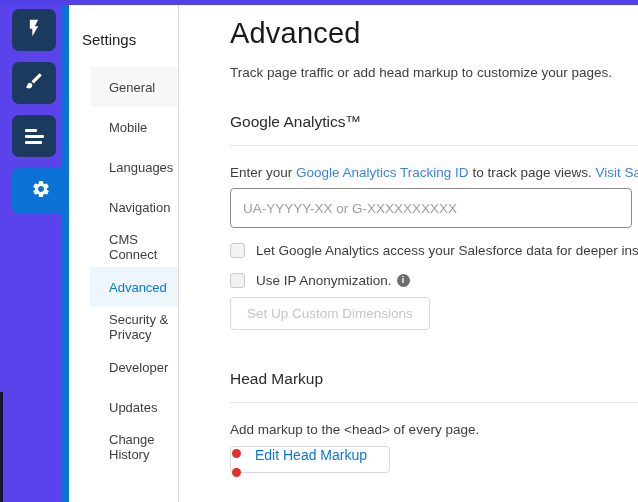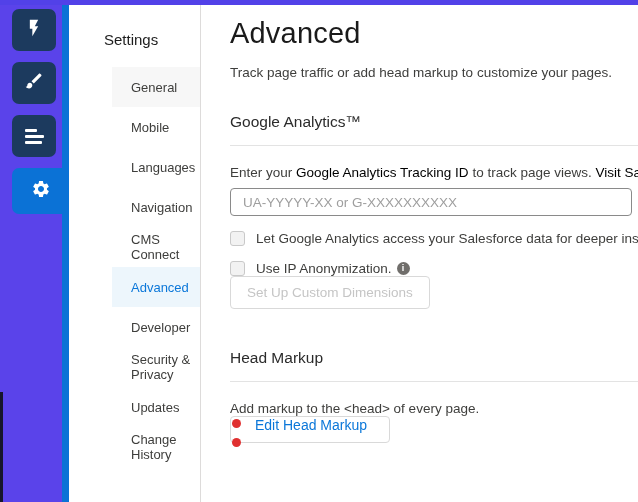--- a/index.html
+++ b/index.html
@@ -18,54 +18,54 @@
   .rail-btn svg { width:20px; height:20px; fill:#ffffff; }
   .rail-btn.b1 { top:9px; } .rail-btn.b2 { top:62px; } .rail-btn.b3 { top:115px; }
   .rail-btn.active { top:168px; width:57px; height:46px; background:#0b72d6; border-radius:7px 0 0 7px; }
   .menu-lines { display:flex; flex-direction:column; gap:3px; align-items:flex-start; }
   .menu-lines span { display:block; height:3px; background:#fff; border-radius:1px; }
   .menu-lines span:nth-child(1){ width:12px; }
   .menu-lines span:nth-child(2){ width:19px; }
   .menu-lines span:nth-child(3){ width:17px; }
 
   
-  .sidebar { position:absolute; left:85px; top:5px; bottom:0; width:116px; background:#fff;
+  .sidebar { position:absolute; left:63px; top:5px; bottom:0; width:116px; background:#fff;
     border-right:1px solid #dddbda; z-index:3; }
   .sidebar-title { font-size:15px; color:#1d1d1d; padding:26px 0 0 19px; }
   .nav { position:absolute; top:62px; left:0; right:0; }
   .nav-item { height:40px; display:flex; align-items:center; padding-left:19px;
     font-size:13px; color:#3e3e3c; cursor:pointer;margin-left:27px; }
   .nav-item.hovered { background:#f7f7f7; }
   .nav-item.selected { background:#edf6fc; color:#0b77d9; }
 
   
   .content { position:absolute; left:205px; top:5px; bottom:0; width:500px; padding:12px 0 0 25px; z-index:2; }
   .page-title { font-size:29px; font-weight:300; color:#1a1a1a; letter-spacing:.2px; }
   .page-sub { margin-top:15px; font-size:13.5px; color:#3e3e3c; white-space:nowrap; }
 
   .section-h { margin-top:33px; font-size:15.5px; color:#2b2b2b; padding-bottom:14px;
     border-bottom:1px solid #e3e3e3; }
 
   .para { margin-top:19px; font-size:13.5px; color:#3e3e3c; white-space:nowrap; }
-  .link { color:#000000; text-decoration:none; cursor:pointer; }
+  .link { color:#3b82f6; text-decoration:none; cursor:pointer; }
 
-  .ga-input { display:block; margin-top:8px; width:402px; height:28px; border:1px solid #8a8a8a;
+  .ga-input { display:block; margin-top:8px; width:402px; height:40px; border:1px solid #8a8a8a;
     border-radius:4px; padding:0 12px; font-size:13.5px; font-family:"Liberation Sans",sans-serif;
     color:#3e3e3c; outline:none; }
   .ga-input::placeholder { color:#9e9e9e; }
 
   .check-row { margin-top:15px; display:flex; align-items:center; white-space:nowrap; }
   .checkbox { width:15px; height:15px; background:#f2f2f2; border:1px solid #c9c9c9;
     border-radius:3px; margin-right:11px; flex:0 0 auto; cursor:pointer; }
   .check-label { font-size:13.5px; color:#3e3e3c; }
   .info-icon { display:inline-block; width:13px; height:13px; border-radius:50%; background:#706e6b;
     color:#fff; font-size:9px; font-weight:bold; text-align:center; line-height:13px;
     margin-left:5px; vertical-align:-2px; font-style:normal; }
 
-  .btn { display:inline-block; padding:8px 16px; border:1px solid #d9d9d9;
+  .btn { display:inline-block; margin-top:9px; padding:8px 16px; border:1px solid #d9d9d9;
     border-radius:4px; font-size:13.5px; background:#fff; cursor:pointer;
     font-family:"Liberation Sans",sans-serif; }
   .btn.disabled { color:#c5c5c5; cursor:default; }
   .btn.edit { position:relative; color:#0b77d9; padding:0 22px 9px 24px; font-size:14px; }
   .dot { position:absolute; left:1px; width:9px; height:9px; border-radius:50%; background:#e03030; }
   .dot.d1 { top:2px; } .dot.d2 { top:21px; }
 
   .section-gap { margin-top:40px; }
 </style>
 </head>
@@ -112,22 +112,22 @@
 
 <div class="sidebar">
   <div class="sidebar-title">Settings</div>
   <div class="nav">
     <div class="nav-item hovered">General</div>
     <div class="nav-item">Mobile</div>
     <div class="nav-item">Languages</div>
     <div class="nav-item">Navigation</div>
     <div class="nav-item">CMS Connect</div>
     <div class="nav-item selected">Advanced</div>
+    <div class="nav-item">Security &amp; Privacy</div>
     <div class="nav-item">Developer</div>
-    <div class="nav-item">Security &amp; Privacy</div>
     <div class="nav-item">Updates</div>
     <div class="nav-item">Change History</div>
   </div>
 </div>
 
 <div class="content">
   <div class="page-title">Advanced</div>
   <div class="page-sub">Track page traffic or add head markup to customize your pages.</div>
 
   <div class="section-h">Google Analytics™</div>

